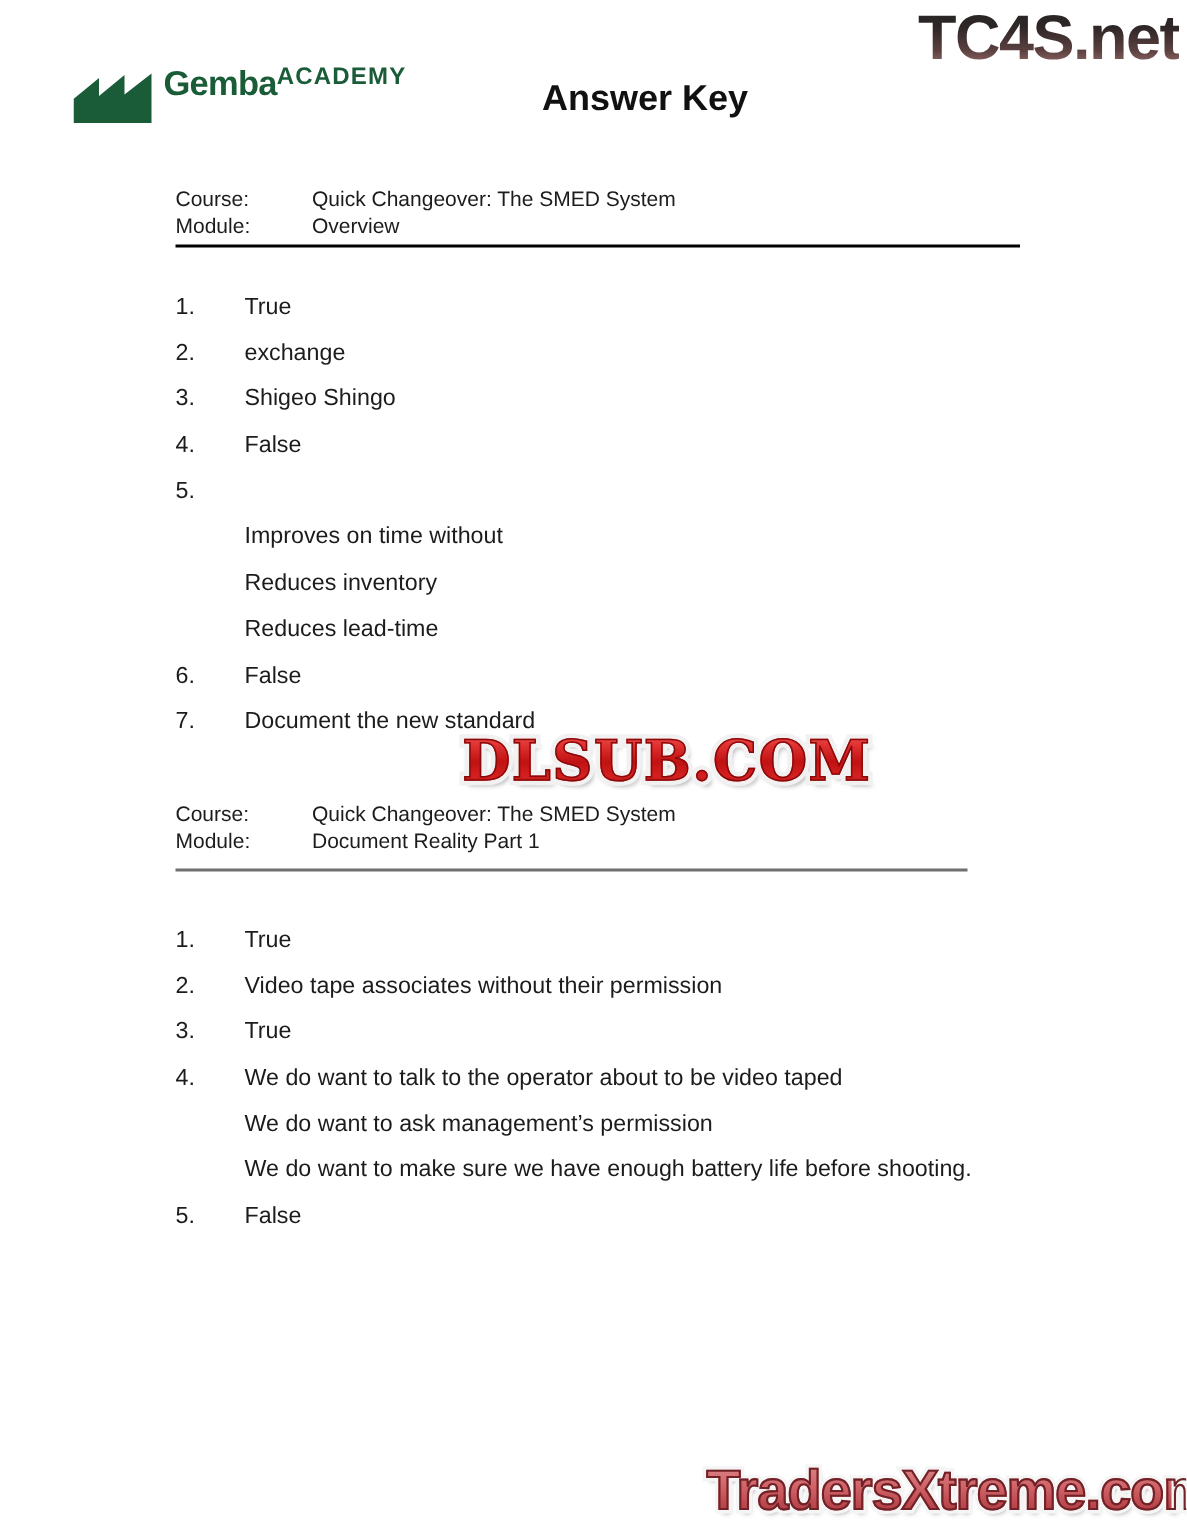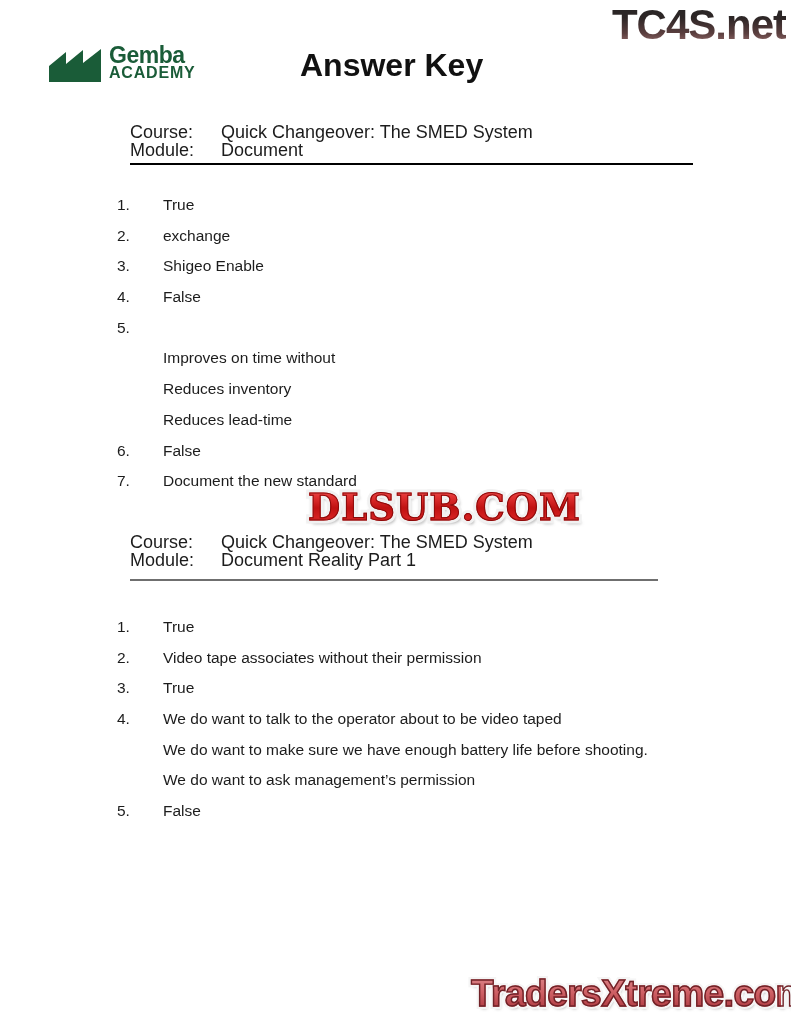--- a/index.html
+++ b/index.html
@@ -9,29 +9,29 @@
     width:791px; height:1024px;
     background:#ffffff;
     font-family:"Liberation Sans", sans-serif;
     color:#1c1c1c;
     overflow:hidden;
   }
 
   
   .logo { position:absolute; left:49px; top:44px; display:flex; align-items:flex-start; gap:5px; }
   .logo-icon { width:55px; height:38px; display:block; }
-  .logo-text { display:flex; flex-direction:column; margin-top:1px;justify-content:center; }
+  .logo-text { display:flex; flex-direction:row; margin-top:1px;justify-content:center; }
   .logo-name { font-size:23px; font-weight:bold; color:#1a5c38; line-height:21px; letter-spacing:-0.5px; }
   .logo-sub  { font-size:16px; font-weight:bold; color:#1a5c38; line-height:13px; letter-spacing:0.8px; }
 
   
   .page-title {
     position:absolute; left:300px; top:47px; width:260px; height:39px;
-    overflow:hidden; text-align:left;
-    font-size:32px; font-weight:bold; color:#111; line-height:37px;
+    overflow:hidden; text-align:center;
+    font-size:24px; font-weight:bold; color:#111; line-height:37px;
   }
 
   
   .wm-top {
     position:absolute; top:1px; right:5px;
     font-size:42px; font-weight:bold; letter-spacing:-1px;
     background:linear-gradient(180deg,#262626 0%, #2d2626 35%, #5c4040 68%, #966c6c 90%, #b18a8a 100%);
     -webkit-background-clip:text; background-clip:text; color:transparent;
   }
 
@@ -57,21 +57,21 @@
     text-shadow:2px 3px 3px rgba(140,140,140,0.6);
   }
   .wm-bottom .front {
     position:absolute; right:0; top:0; width:100%;
     background:linear-gradient(180deg,#dd8a8e 0%, #cf6166 45%, #b8464c 75%, #a83a40 100%);
     -webkit-background-clip:text; background-clip:text; color:transparent;
     -webkit-text-stroke:1.4px #702227;
   }
 
   
-  .course-block { position:absolute; left:117px; width:565px; font-size:18px; line-height:18.4px;margin-left:13px; }
+  .course-block { position:absolute; left:117px; width:565px; font-size:14px; line-height:18.4px; }
   .course-block .hrow { display:flex; }
   .course-block .hlabel { width:91px; }
   .divider-solid { width:563px; border-top:2.5px solid #000; margin-top:3px; }
   .divider-gray  { width:528px; border-top:2px solid #6f6f6f; margin-top:9px; }
 
   
   .answer-list { position:absolute; left:117px; width:600px; font-size:15.5px; }
   .answer-list .row { display:flex; line-height:18px; margin-bottom:12.7px; }
   .answer-list .num { width:46px; flex:none; }
 
@@ -99,37 +99,37 @@
 
   <div class="wm-top">TC4S.net</div>
 
   <div class="course-block s1">
     <div class="hrow">
       <span class="hlabel">Course:</span>
       <span>Quick Changeover: The SMED System</span>
     </div>
     <div class="hrow">
       <span class="hlabel">Module:</span>
-      <span>Document</span>
+      <span>Overview</span>
     </div>
     <div class="divider-solid"></div>
   </div>
 
   <div class="answer-list l1">
     <div class="row">
         <span class="num">1.</span>
         <span>True</span>
       </div>
     <div class="row">
         <span class="num">2.</span>
         <span>exchange</span>
       </div>
     <div class="row">
         <span class="num">3.</span>
-        <span>Shigeo Enable</span>
+        <span>Shigeo Shingo</span>
       </div>
     <div class="row">
         <span class="num">4.</span>
         <span>False</span>
       </div>
     <div class="row">
         <span class="num">5.</span>
       </div>
     <div class="row">
         <span class="num"></span>
@@ -182,25 +182,25 @@
     <div class="row">
         <span class="num">3.</span>
         <span>True</span>
       </div>
     <div class="row">
         <span class="num">4.</span>
         <span>We do want to talk to the operator about to be video taped</span>
       </div>
     <div class="row">
         <span class="num"></span>
+        <span>We do want to ask management’s permission</span>
+      </div>
+    <div class="row">
+        <span class="num"></span>
         <span>We do want to make sure we have enough battery life before shooting.</span>
-      </div>
-    <div class="row">
-        <span class="num"></span>
-        <span>We do want to ask management’s permission</span>
       </div>
     <div class="row">
         <span class="num">5.</span>
         <span>False</span>
       </div>
   </div>
 
   <div class="wm-bottom">
     <span class="back">TradersXtreme.com</span>
     <span class="front">TradersXtreme.com</span>

